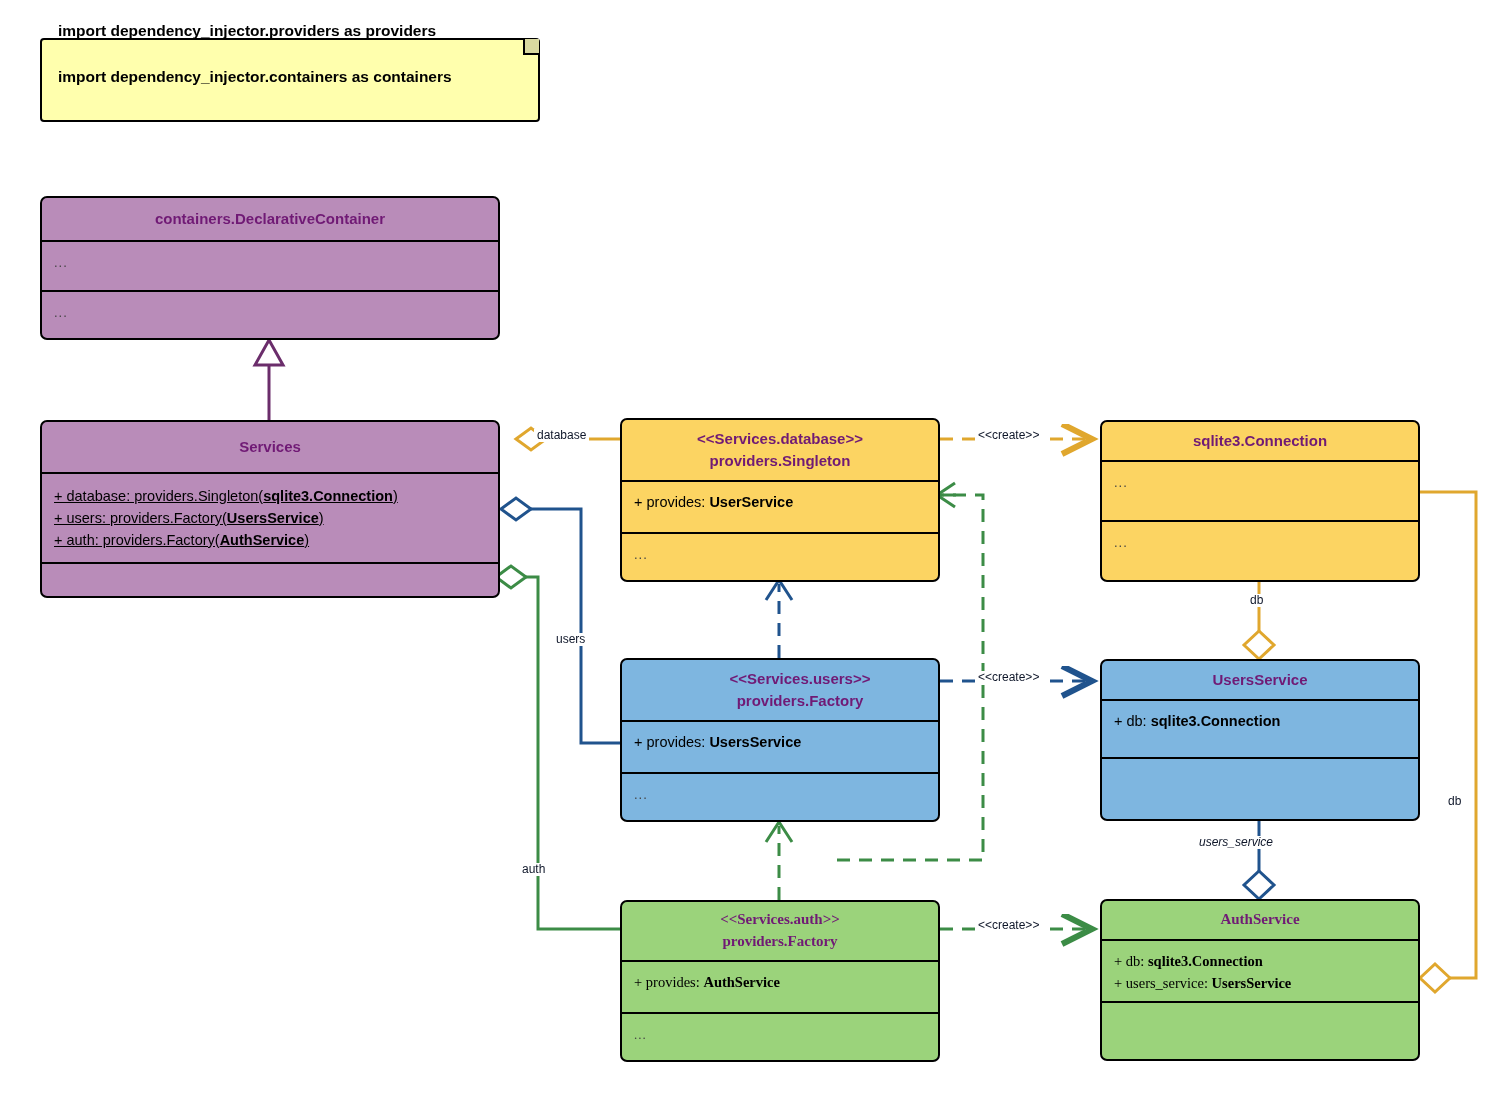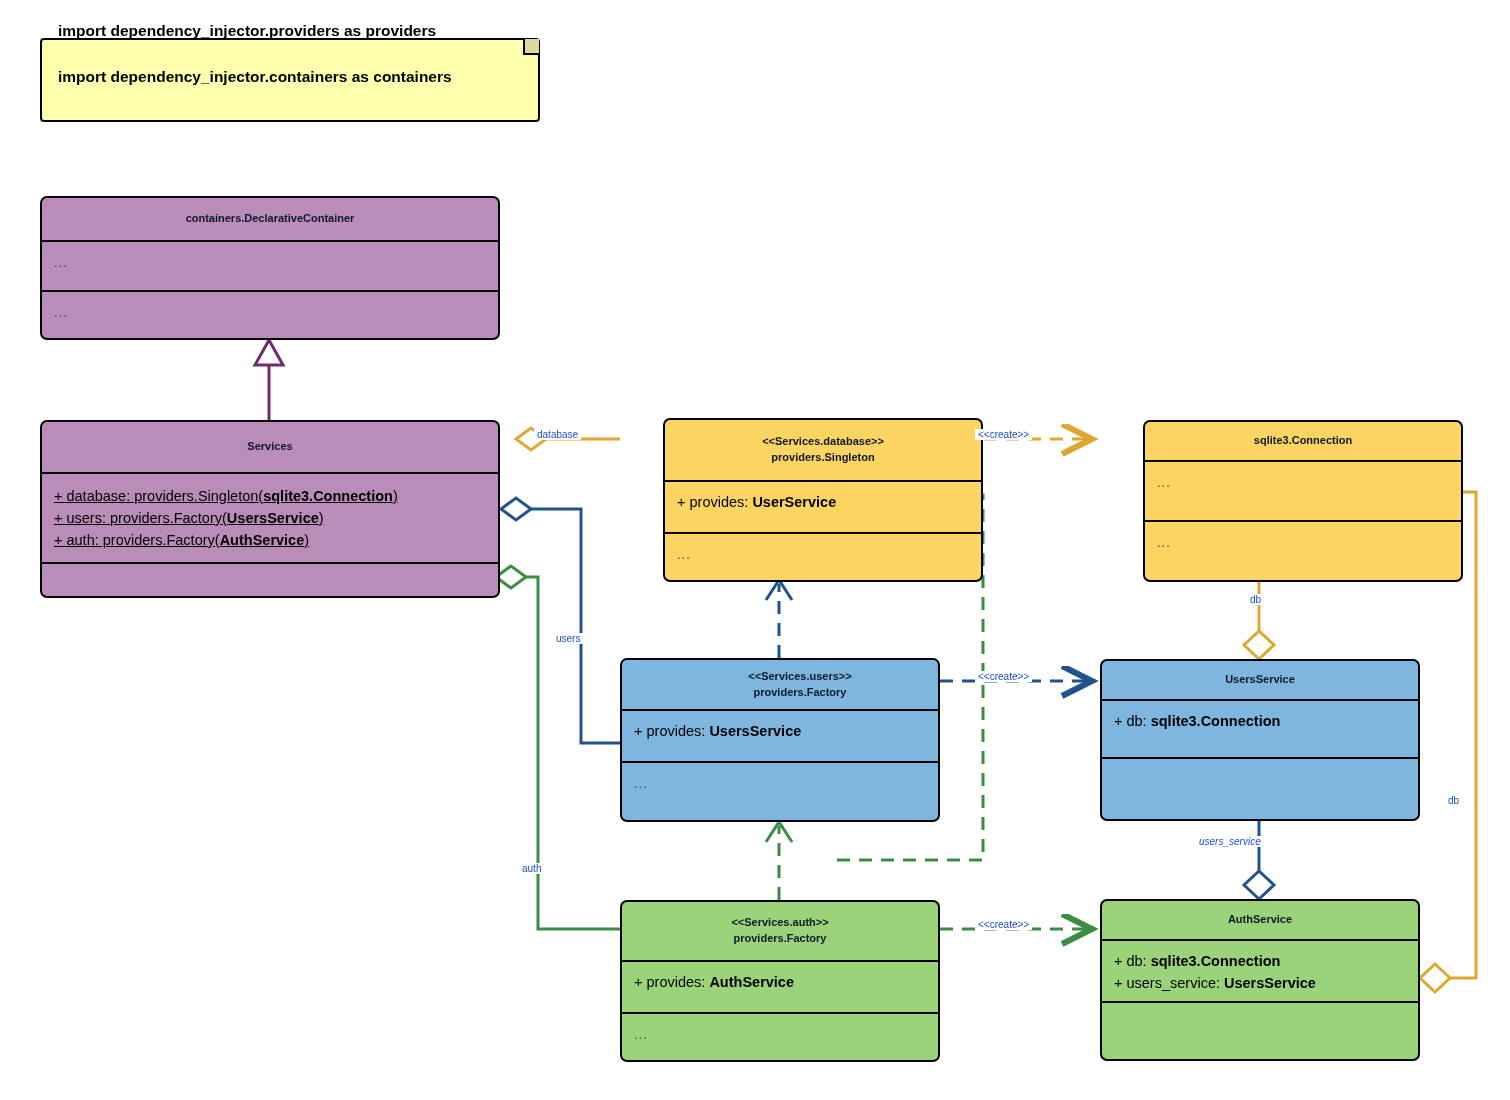--- a/index.html
+++ b/index.html
@@ -58,22 +58,22 @@
   .uml {
     position: absolute;
     border: 2px solid #000000;
     border-radius: 7px;
     box-sizing: border-box;
     overflow: hidden;
   }
   .uml .hdr {
     text-align: center;
     font-weight: bold;
-    font-size: 11px;
-    color: #0f172a;
+    font-size: 15px;
+    color: #701a75;
     line-height: 1.45;
     box-sizing: border-box;
     display: flex;
     flex-direction: column;
     align-items: center;
     justify-content: center;
   }
   .uml .sec {
     border-top: 2px solid #000000;
     box-sizing: border-box;
@@ -86,29 +86,29 @@
     color: #444;
     letter-spacing: 1px;
     font-size: 13px;
   }
   .attr { white-space: nowrap; }
   .attr b { font-weight: bold; }
   .attr .static { text-decoration: underline; }
 
   
   .c-purple { background: #b98cb9; }
-  .c-yellow { background: #fcd462; margin-left: 43px; }
+  .c-yellow { background: #fcd462; }
   .c-blue   { background: #7eb6e0; }
-  .c-green  { background: #9bd37b; }
+  .c-green  { background: #9bd37b; font-family: Liberation Serif, serif; }
 
   
   .elabel {
     position: absolute;
-    font-size: 10px;
-    color: #1d4ed8;
+    font-size: 12px;
+    color: #0f172a;
     background: #ffffff;
     padding: 0 3px;
     white-space: nowrap;
     line-height: 1.1;
   }
 </style>
 </head>
 <body>
 
 <div id="canvas">
@@ -235,21 +235,21 @@
     <div class="hdr" style="height:38px;">sqlite3.Connection</div>
     <div class="sec" style="height:60px;">
       <span class="dots">...</span>
     </div>
     <div class="sec" style="height:62px;">
       <span class="dots">...</span>
     </div>
   </div>
 
   <div class="uml c-blue" style="left:620px; top:658px; width:320px; height:164px;">
-    <div class="hdr" style="height:49px;padding-left:40px;">
+    <div class="hdr" style="height:60px;padding-left:40px;">
       <span>&lt;&lt;Services.users&gt;&gt;</span>
       <span>providers.Factory</span>
     </div>
     <div class="sec" style="height:52px;">
       <span>+ provides: </span><b>UsersService</b>
     </div>
     <div class="sec" style="height:48px;">
       <span class="dots">...</span>
     </div>
   </div>

